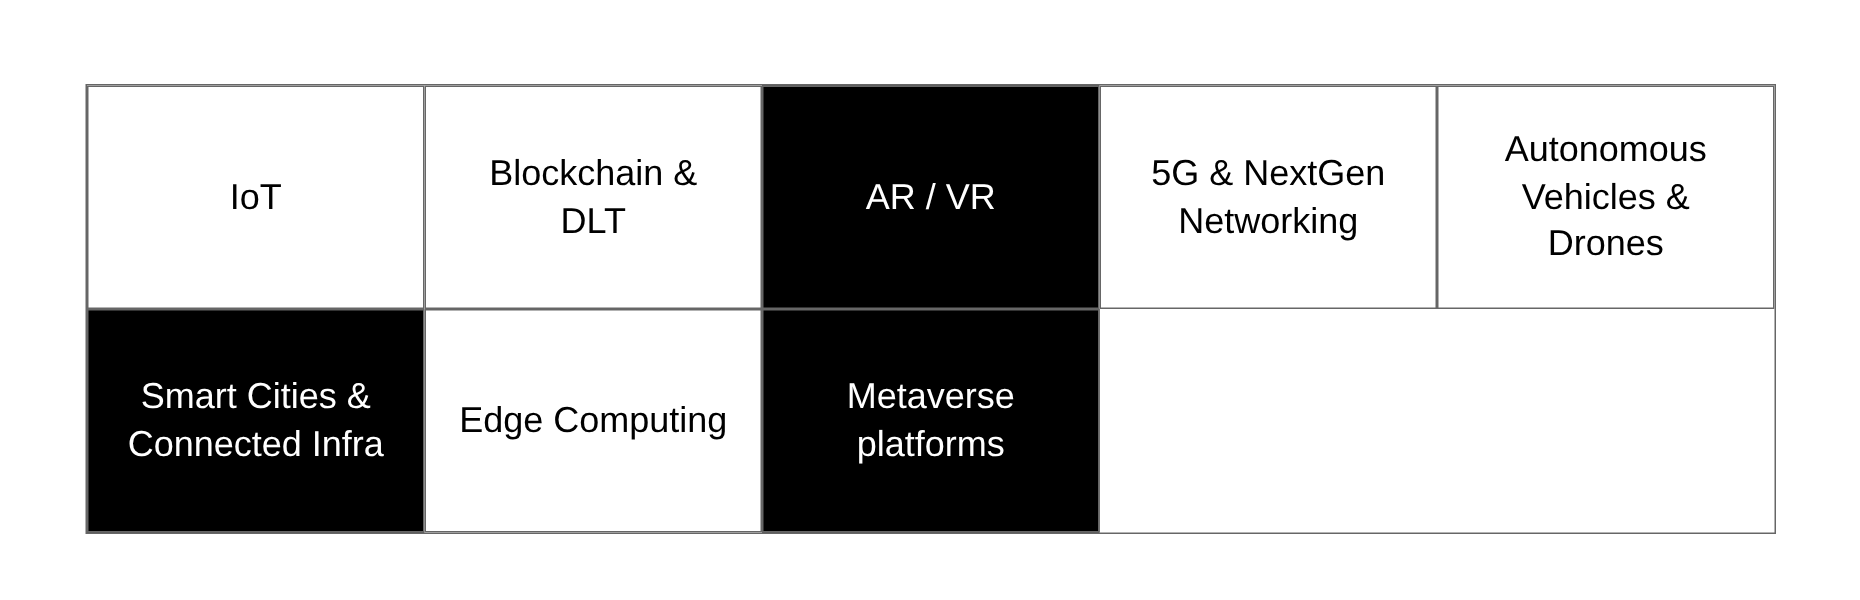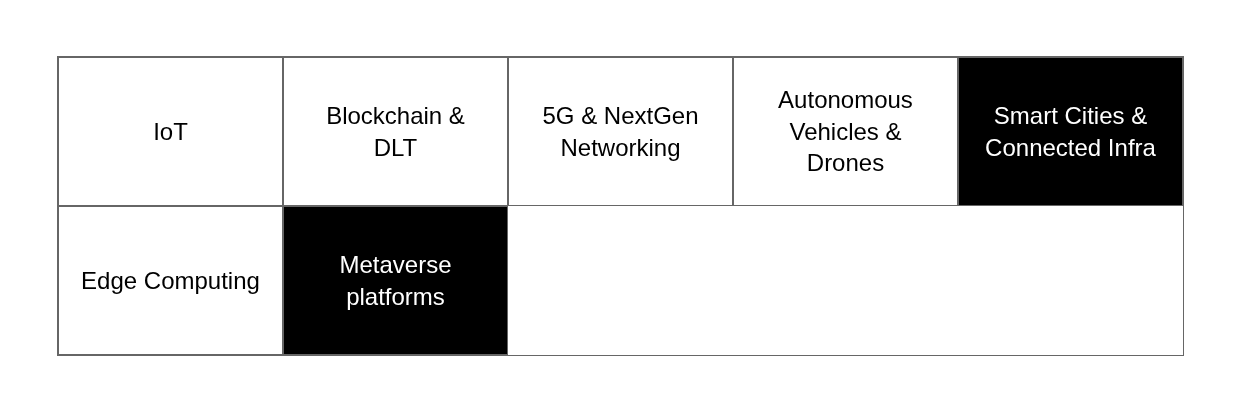--- a/index.html
+++ b/index.html
@@ -43,20 +43,21 @@
   .cell.dark{background:var(--dark-bg);color:var(--dark-text);}
 </style>
 </head>
 <body>
 
 <div class="canvas">
   <div class="tech-grid">
       <div class="cell light"><span>IoT</span></div>
       <div class="cell light"><span>Blockchain &amp;
 DLT</span></div>
+      <div class="cell dark"><span>AR / VR</span></div>
       <div class="cell light"><span>5G &amp; NextGen
 Networking</span></div>
       <div class="cell light"><span>Autonomous
 Vehicles &amp;
 Drones</span></div>
       <div class="cell dark"><span>Smart Cities &amp;
 Connected Infra</span></div>
       <div class="cell light"><span>Edge Computing</span></div>
       <div class="cell dark"><span>Metaverse
 platforms</span></div>

